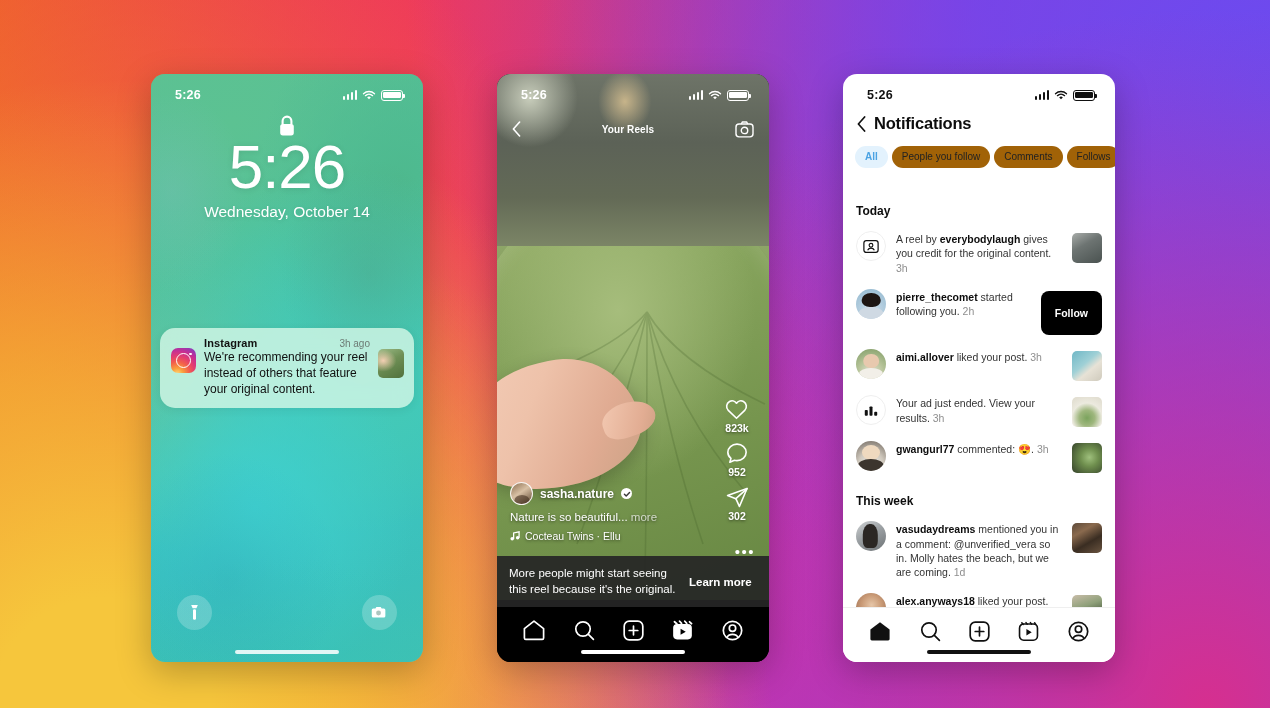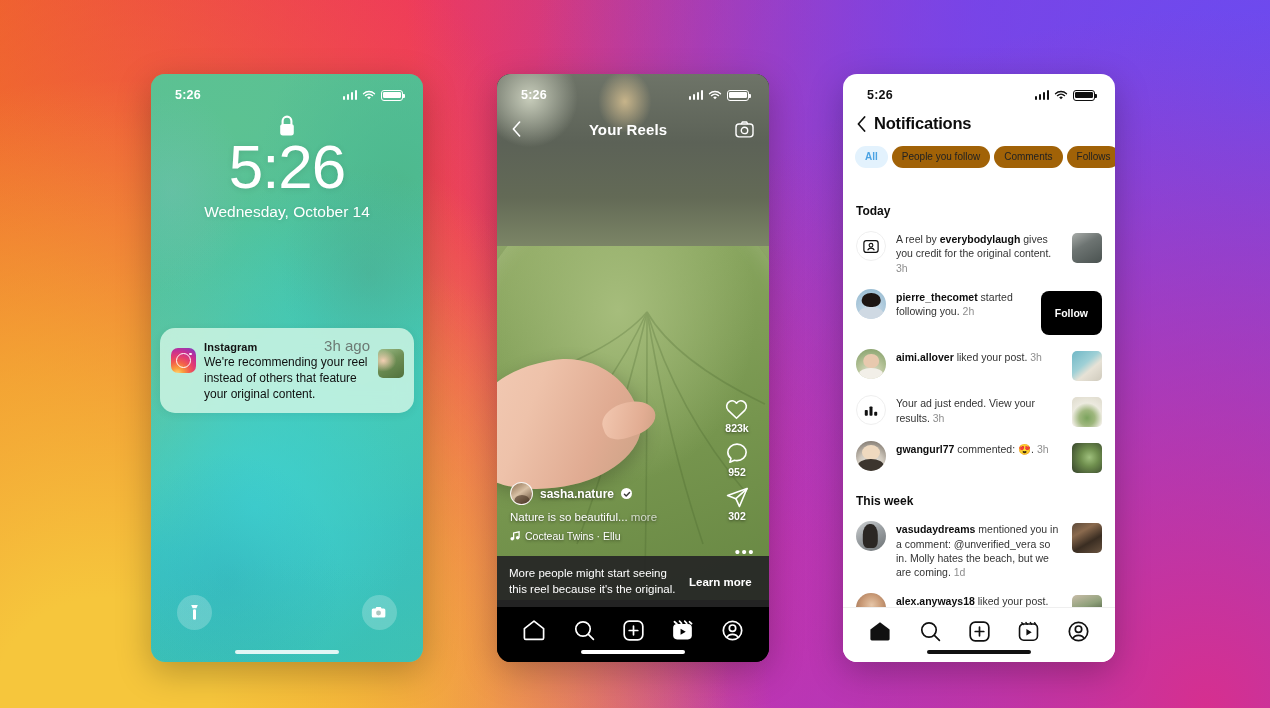--- a/index.html
+++ b/index.html
@@ -122,21 +122,21 @@
     content: ""; position: absolute; inset: 5px;
     border: 1.6px solid #fff; border-radius: 50%;
   }
   .ig-logo::after {
     content: ""; position: absolute; top: 4.5px; right: 4.5px;
     width: 2.6px; height: 2.6px; border-radius: 50%; background: #fff;
   }
   .notif-body { flex: 1; min-width: 0; }
   .notif-head { display: flex; justify-content: space-between; align-items: baseline; }
   .notif-app  { font-size: 11px; font-weight: bold; color: #111; letter-spacing: .1px; }
-  .notif-time { font-size: 15px; color: #6d7a74; }
+  .notif-time { font-size: 10px; color: #6d7a74; }
   .notif-text { font-size: 12px; line-height: 1.32; color: #101010; margin-top: 1px; max-width: 192px; }
   .notif-thumb {
     width: 26px; height: 29px; border-radius: 5px; flex: 0 0 26px; margin-top: 12px;
     background:
       radial-gradient(ellipse at 20% 40%, #f2cfb2 0%, rgba(242,207,178,0) 45%),
       linear-gradient(150deg, #9dbb87 0%, #6e8f55 45%, #50713c 100%);
   }
 
   .lock-btn {
     position: absolute; bottom: 32px;
@@ -186,21 +186,21 @@
     width: 54px; height: 34px; border-radius: 50% 58% 48% 40%;
     background: linear-gradient(120deg, #f3c9b2 0%, #e2ad93 70%, #cfa084 100%);
     transform: rotate(-6deg);
   }
 
   .reels-top {
     position: absolute; top: 40px; left: 0; right: 0; height: 30px;
     display: flex; align-items: center; justify-content: space-between;
     padding: 0 15px; z-index: 12; color: #fff;
   }
-  .reels-title { font-size: 15px; font-weight: bold; letter-spacing: .1px; }
+  .reels-title { font-size: 10px; font-weight: bold; letter-spacing: .1px; }
 
   .reels-rail {
     position: absolute; right: 10px; top: 325px; width: 44px; z-index: 12;
     display: flex; flex-direction: column; align-items: center; gap: 9px;
     color: #fff;
   }
   .rail-item { display: flex; flex-direction: column; align-items: center; gap: 2px; }
   .rail-count { font-size: 10.5px; font-weight: 600; text-shadow: 0 1px 3px rgba(0,0,0,.5); }
 
   .reels-meta { position: absolute; left: 13px; bottom: 120px; z-index: 12; color: #fff; width: 200px; }

